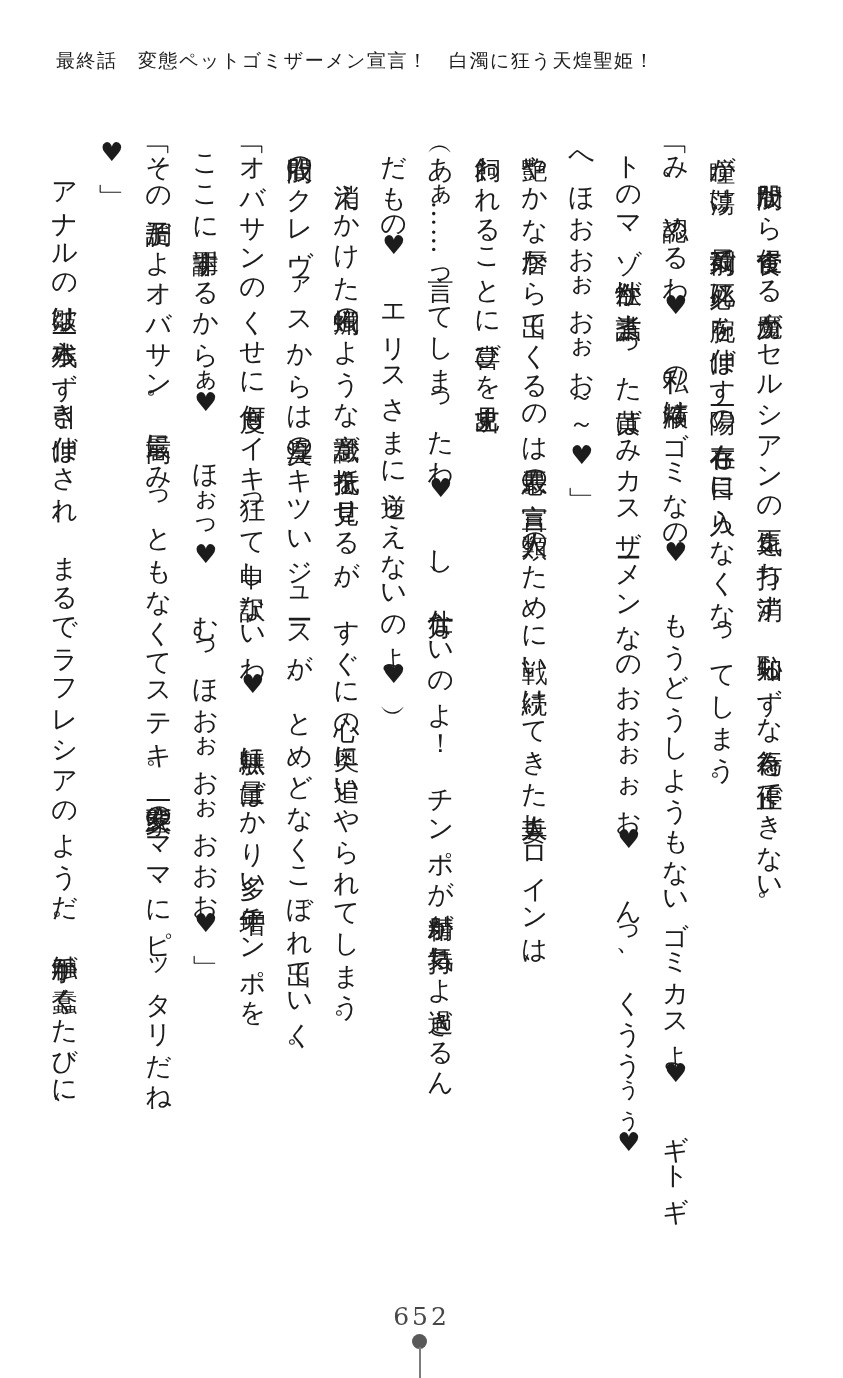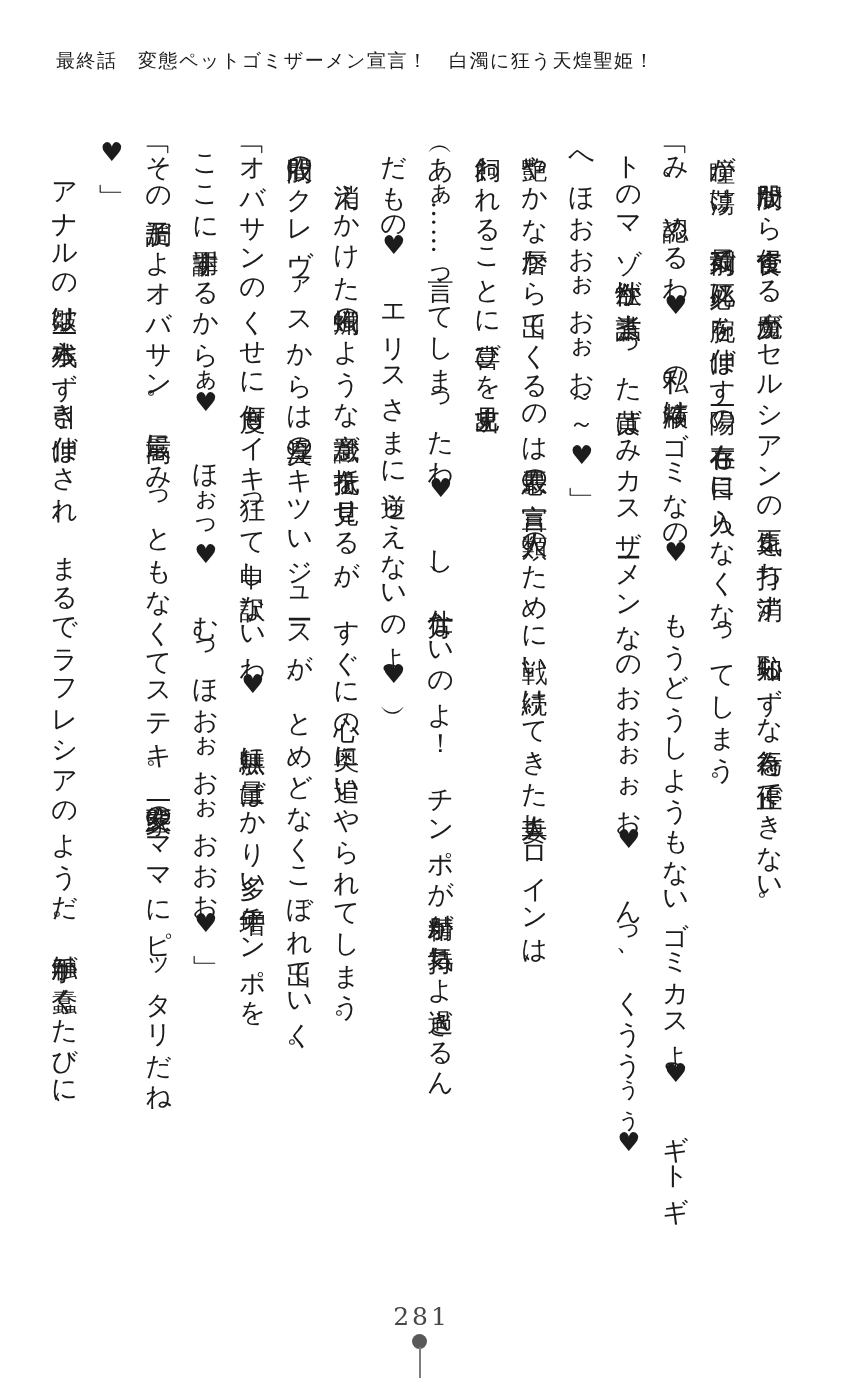--- a/index.html
+++ b/index.html
@@ -91,19 +91,19 @@
       <div class="tcol">だもの♥　エリスさまに逆らえないのよ♥）</div>
       <div class="tcol indent">消えかけた蝋燭のような意識が抵抗を見せるが、すぐに心の奥に追いやられてしまう。</div>
       <div class="tcol">股間のクレヴァスからは淫臭のキツいジュースが、とめどなくこぼれ出ていく。</div>
       <div class="tcol">「オバサンのくせに何度もイキ狂って申し訳ないわ♥　無駄に量ばかり多い年増チンポを</div>
       <div class="tcol">ここに謝罪するからぁ♥　ほぉっ♥　むっほおぉおぉおおお♥」</div>
       <div class="tcol">「その調子だよオバサン。最高にみっともなくてステキ。変態一家のママにピッタリだね</div>
       <div class="tcol">♥」</div>
       <div class="tcol indent">アナルの皺は一本残らず引き伸ばされ、まるでラフレシアのようだ。触手が蠢くたびに、</div>
     </div>
 
-  <div class="page-number">281</div>
+  <div class="page-number">652</div>
 
   <div class="footer-dot"></div>
 
   <div class="footer-line"></div>
 
 </div>
 
 </body></html>

